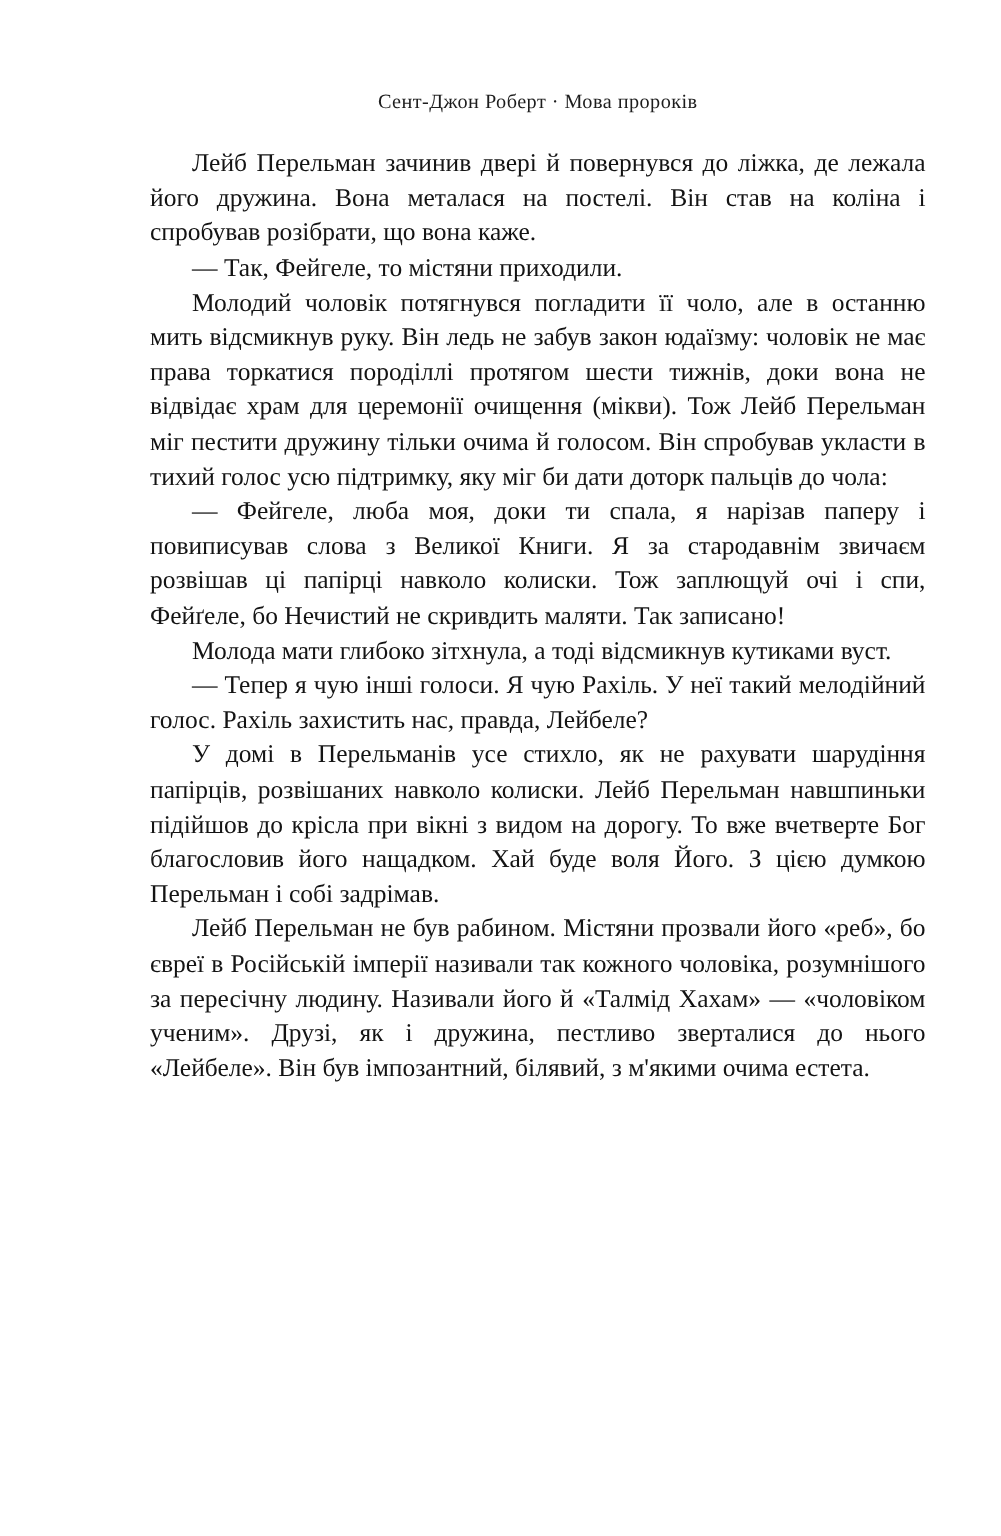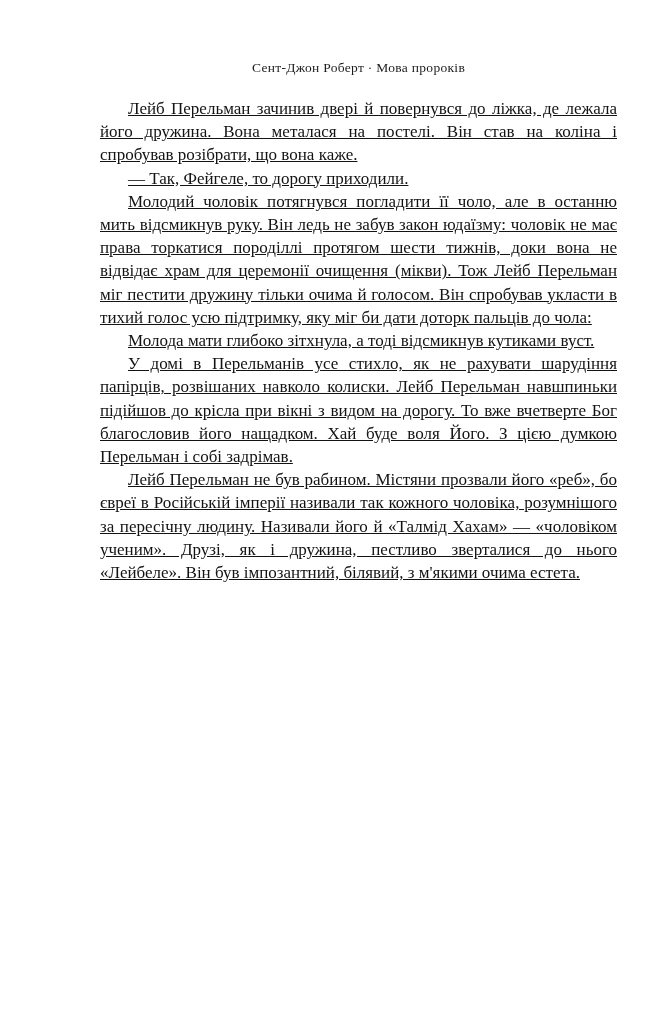--- a/index.html
+++ b/index.html
@@ -31,21 +31,20 @@
       position: absolute;
       top: 97px;
       left: 100px;
       right: 50px;
       font-size: 17px;
       line-height: 23.2px;
       text-align: justify;
       text-justify: inter-word;
       color: #131313;
       hyphens: auto;
-      text-decoration: underline;
       -webkit-hyphens: auto;
     }
     .body-text p {
       margin: 0;
       padding: 0;
       text-indent: 28px;
     }
     .page-number {
       position: absolute;
       top: 923px;
@@ -58,21 +57,23 @@
   </style>
 </head>
 <body>
 
 <div class="page">
 
   <div class="running-head">Сент-Джон Роберт · Мова пророків</div>
 
   <div class="body-text">
     <p>Лейб Перельман зачинив двері й повернувся до ліжка, де лежала його дружина. Вона металася на постелі. Він став на коліна і спробував розібрати, що вона каже.</p>
-    <p>— Так, Фейгеле, то дорогу приходили.</p>
+    <p>— Так, Фейгеле, то містяни приходили.</p>
     <p>Молодий чоловік потягнувся погладити її чоло, але в останню мить відсмикнув руку. Він ледь не забув закон юдаїзму: чоловік не має права торкатися породіллі протягом шести тижнів, доки вона не відвідає храм для церемонії очищення (мікви). Тож Лейб Перельман міг пестити дружину тільки очима й голосом. Він спробував укласти в тихий голос усю підтримку, яку міг би дати доторк пальців до чола:</p>
+    <p>— Фейгеле, люба моя, доки ти спала, я нарізав паперу і повиписував слова з Великої Книги. Я за стародавнім звичаєм розвішав ці папірці навколо колиски. Тож заплющуй очі і спи, Фейґеле, бо Нечистий не скривдить маляти. Так записано!</p>
     <p>Молода мати глибоко зітхнула, а тоді відсмикнув кутиками вуст.</p>
+    <p>— Тепер я чую інші голоси. Я чую Рахіль. У неї такий мелодійний голос. Рахіль захистить нас, правда, Лейбеле?</p>
     <p>У домі в Перельманів усе стихло, як не рахувати шарудіння папірців, розвішаних навколо колиски. Лейб Перельман навшпиньки підійшов до крісла при вікні з видом на дорогу. То вже вчетверте Бог благословив його нащадком. Хай буде воля Його. З цією думкою Перельман і собі задрімав.</p>
     <p>Лейб Перельман не був рабином. Містяни прозвали його «реб», бо євреї в Російській імперії називали так кожного чоловіка, розумнішого за пересічну людину. Називали його й «Талмід Хахам» — «чоловіком ученим». Друзі, як і дружина, пестливо зверталися до нього «Лейбеле». Він був імпозантний, білявий, з м'якими очима естета.</p>
   </div>
 
 
 </div>
 
 </body></html>

